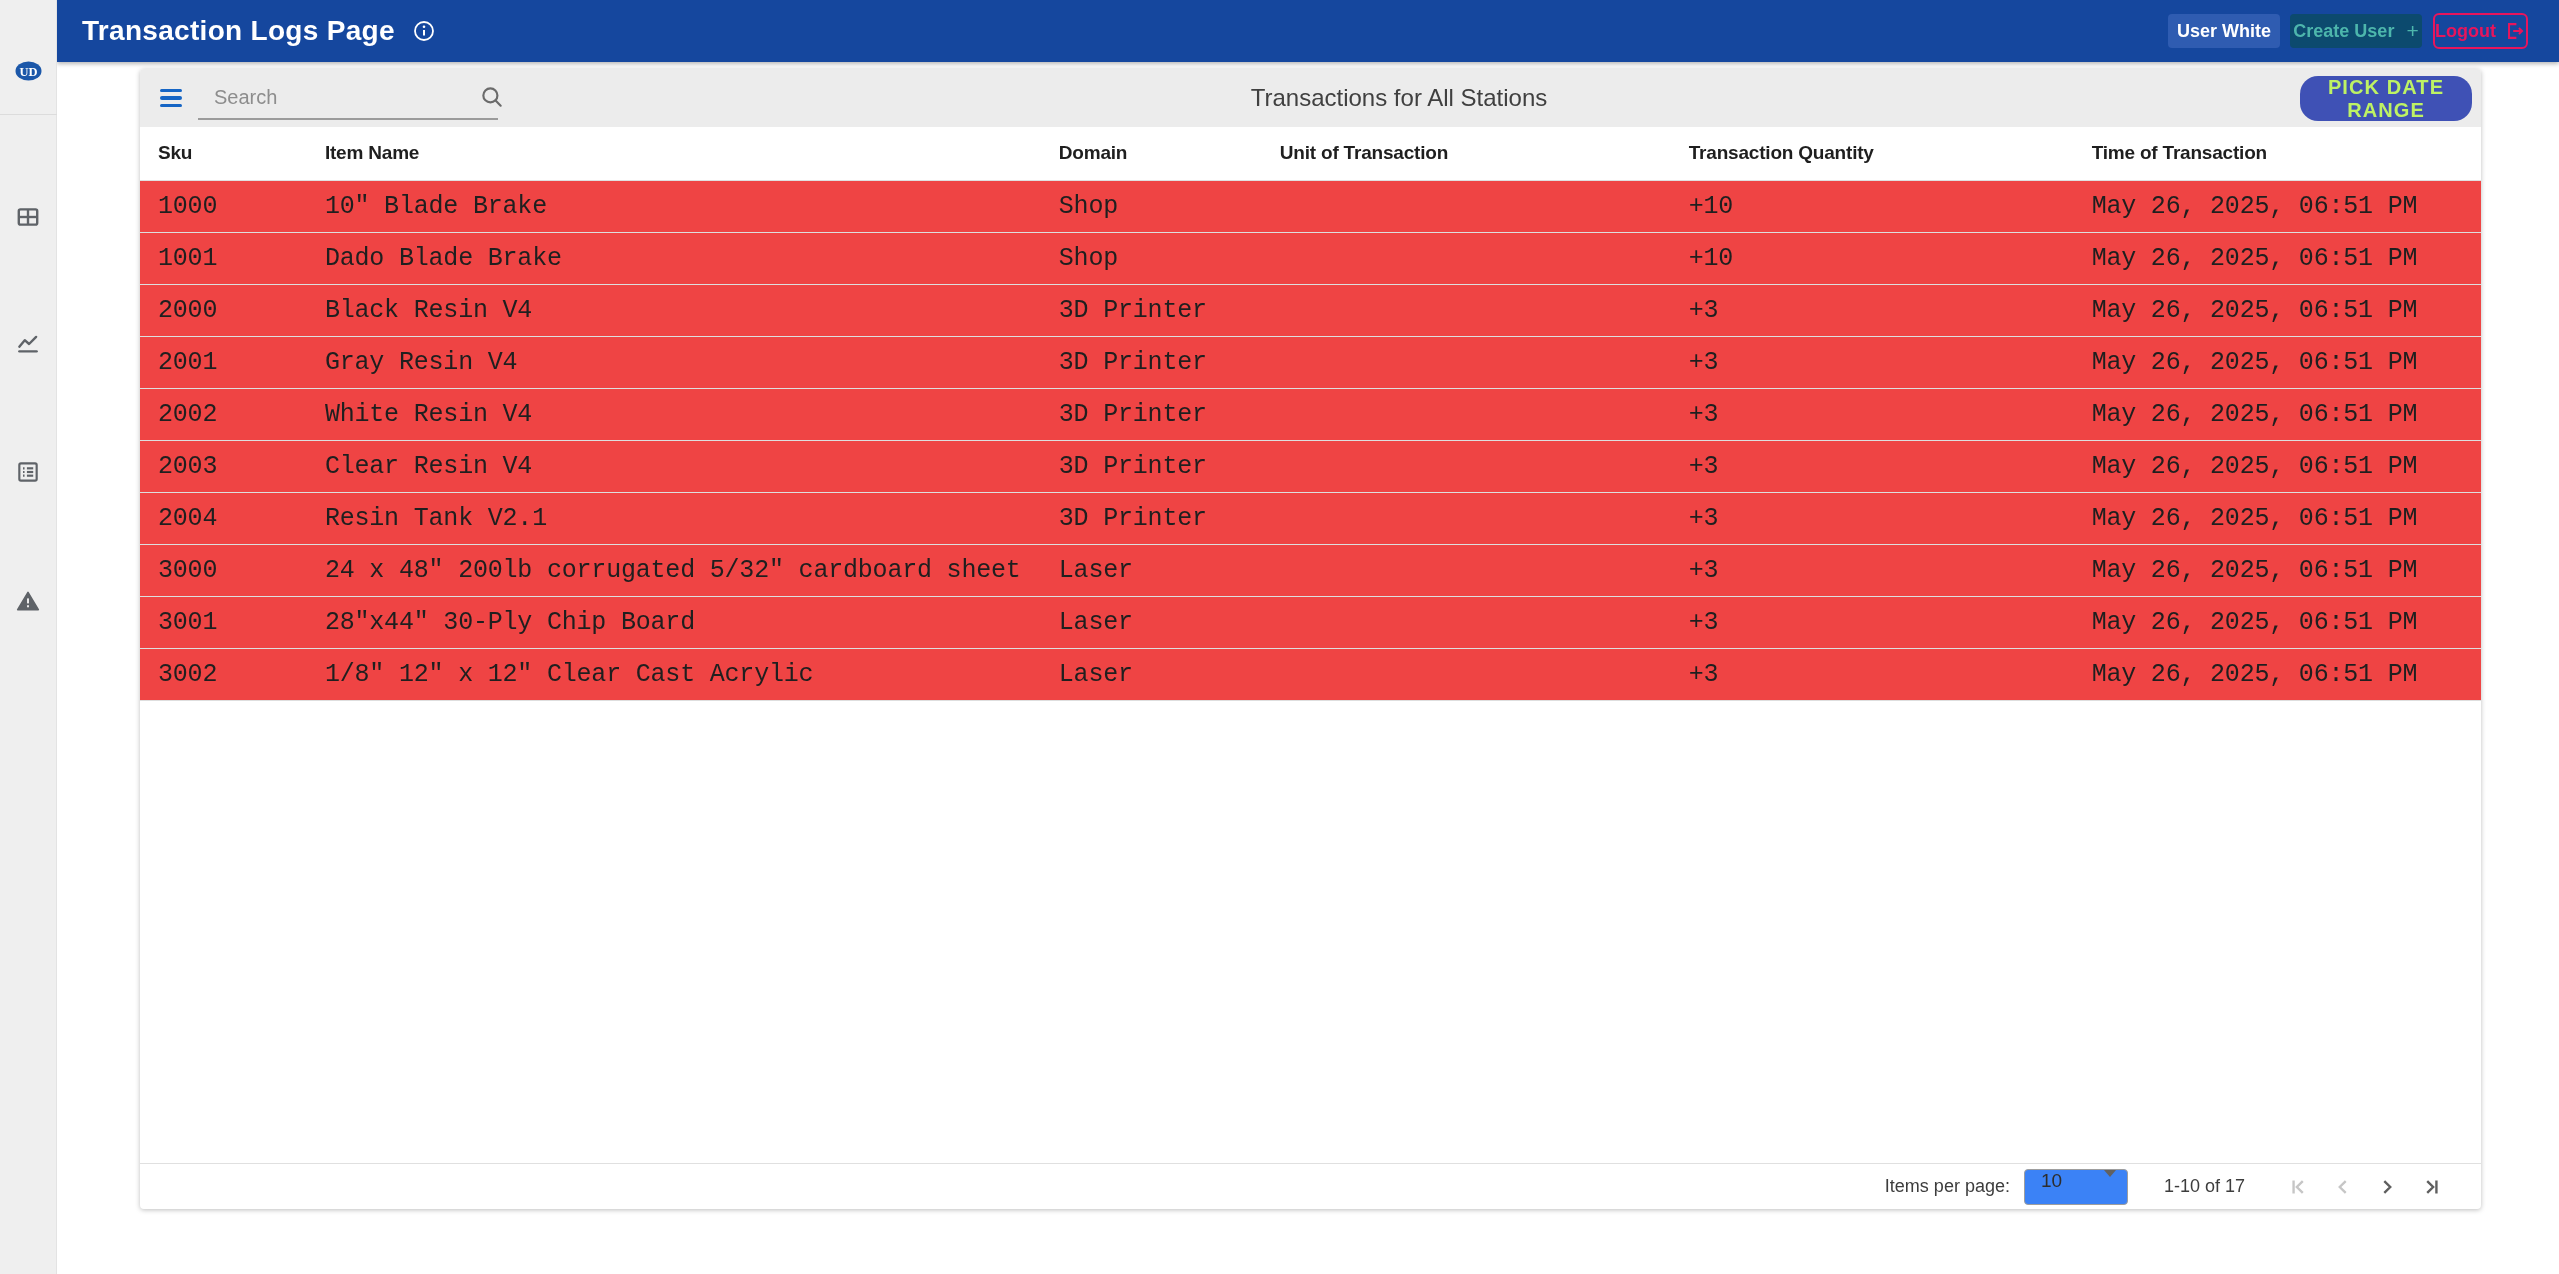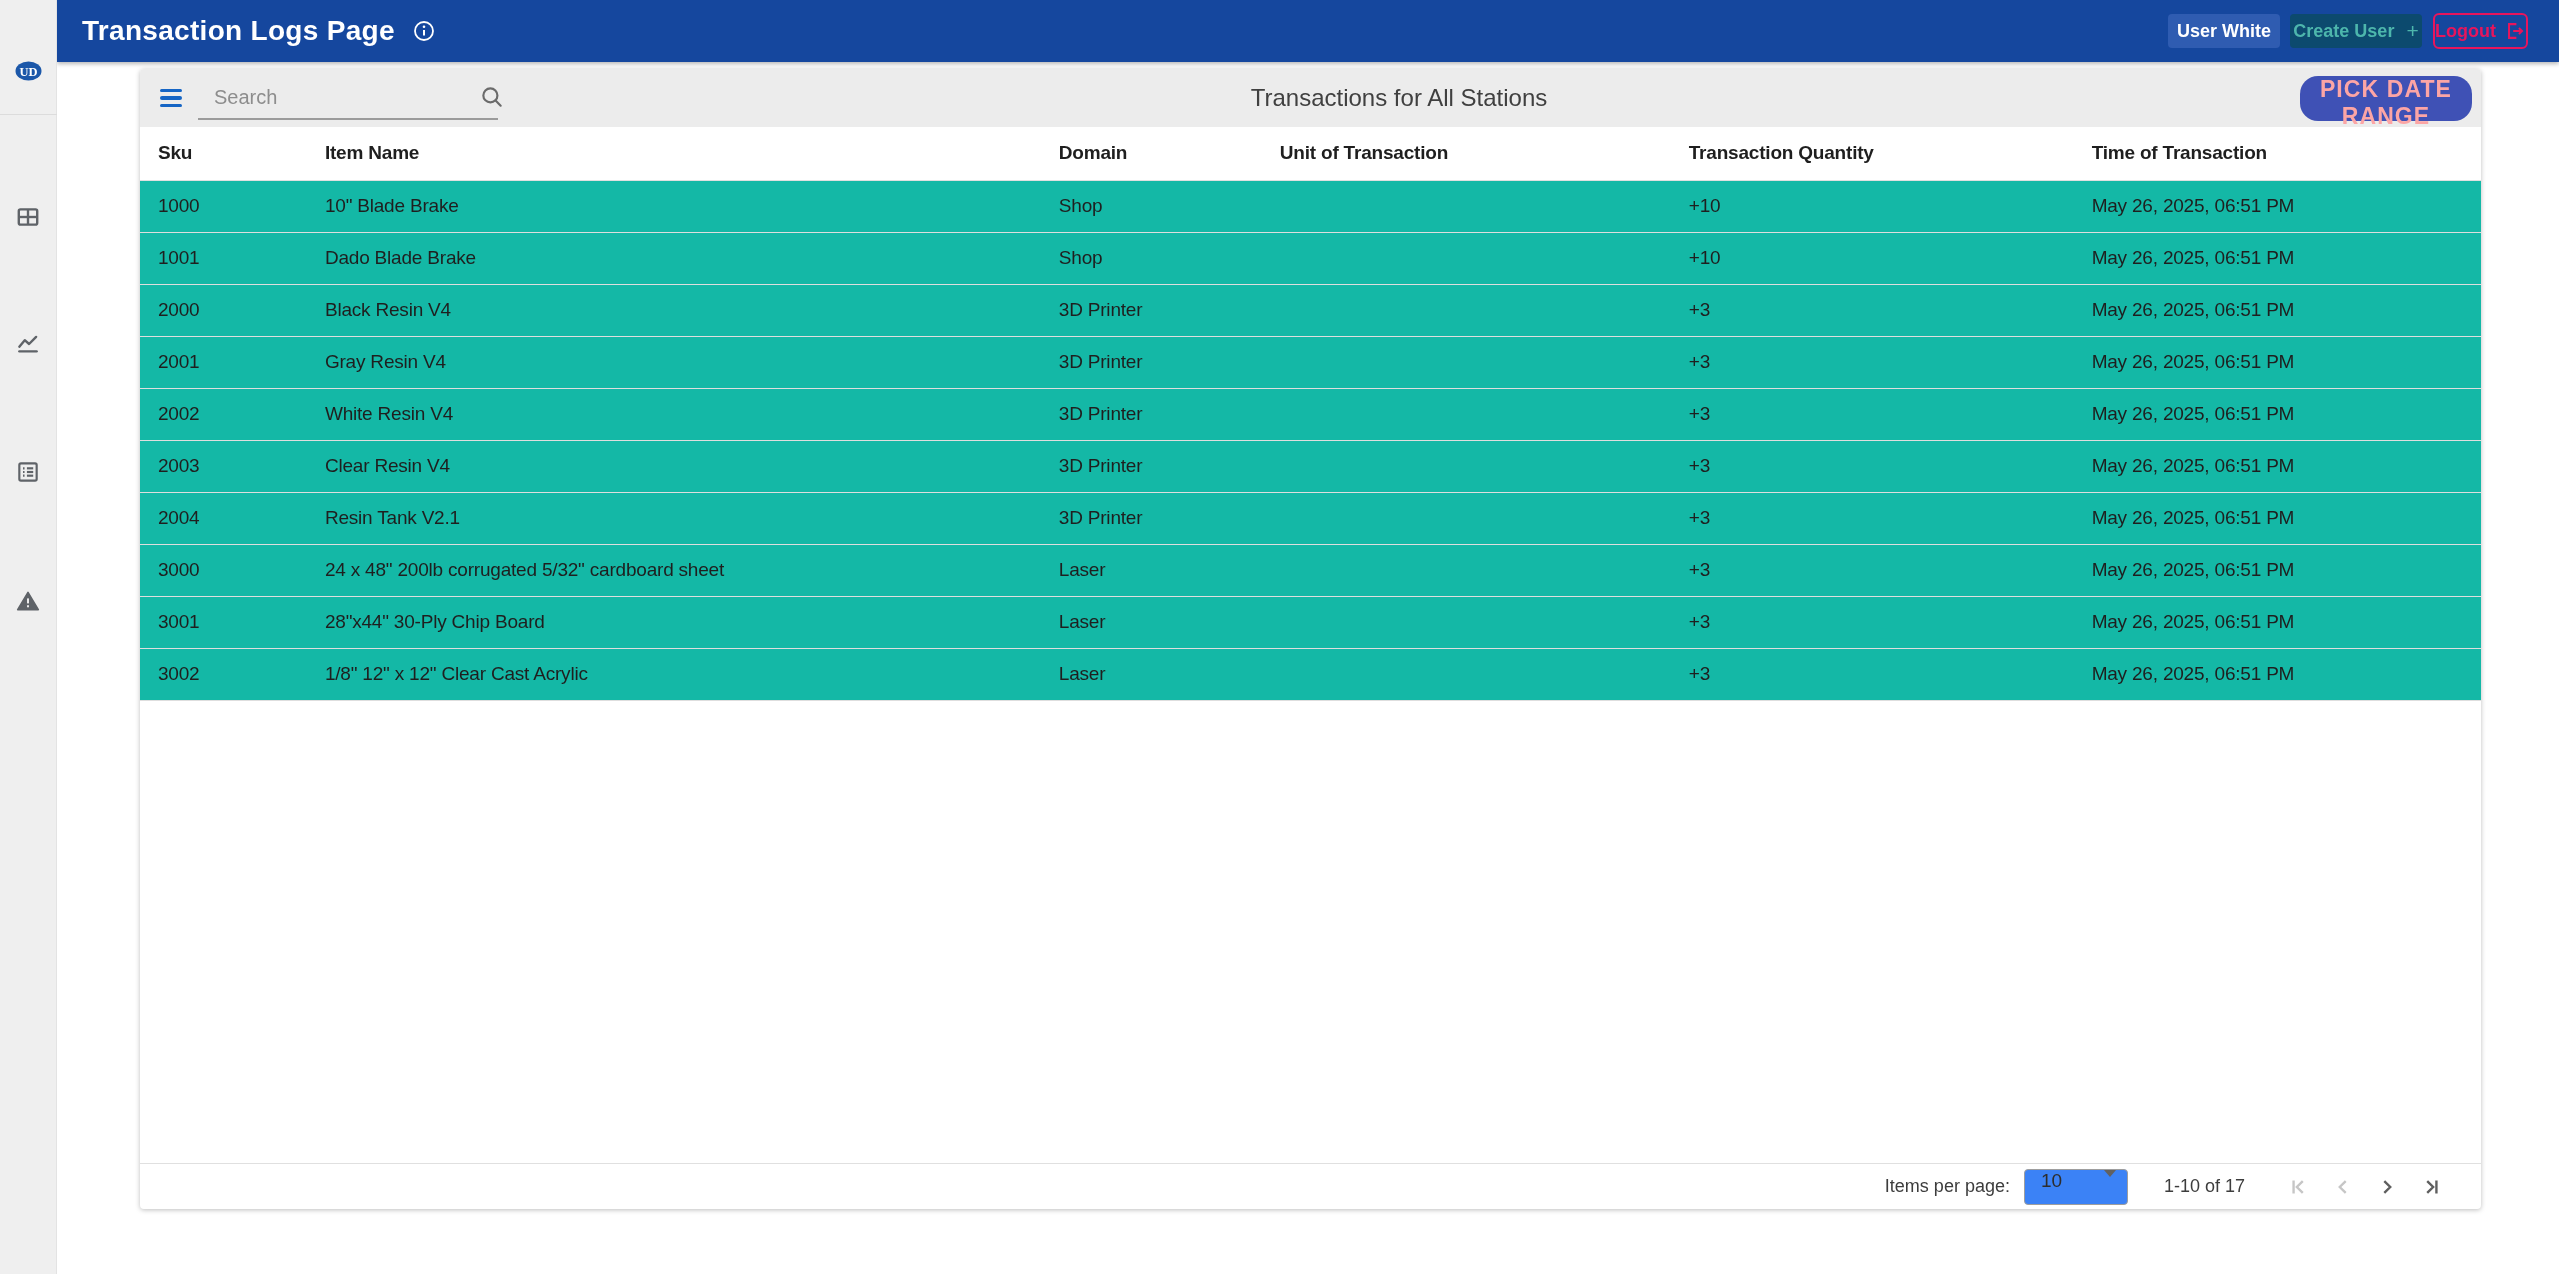--- a/index.html
+++ b/index.html
@@ -44,32 +44,32 @@
     justify-content:center; gap:4px; cursor:pointer; }
   .hamburger span { display:block; width:22px; height:3.5px; background:#1565c5; border-radius:2px; margin:0 auto; }
   .search-field { margin-left:12px; width:300px; height:44px; display:flex; align-items:center;
     border-bottom:2px solid #9b9b9b; }
   .search-field input { flex:1; border:none; outline:none; background:transparent;
     font-family:inherit; font-size:20px; color:#333; padding-left:16px; }
   .search-field input::placeholder { color:#8d8d8d; }
   .search-glyph { flex:none; margin-right:6px; width:26px; height:26px; }
   .toolbar-title { flex:1; text-align:center; font-size:24px; color:#404040; }
   .btn-pick-date { flex:none; width:172px; height:45px; margin-right:9px; border:none; cursor:pointer;
-    background:#3f51b5; color:#fca5a5; font-family:inherit; font-size:23px; font-weight:bold;
+    background:#3f51b5; color:#bef264; font-family:inherit; font-size:20px; font-weight:bold;
     letter-spacing:1.1px; border-radius:18px; }
 
   
   table { width:100%; border-collapse:collapse; table-layout:fixed; flex:none; }
   col.c-sku  { width:7.13%; }  col.c-item { width:31.35%; }
   col.c-dom  { width:9.44%; }  col.c-uom  { width:17.47%; }
   col.c-qty  { width:17.21%; }
   th { height:53px; text-align:left; padding-left:18px; font-size:19px; font-weight:bold;
     color:#1f1f1f; border-bottom:1px solid #e0e0e0; letter-spacing:-.2px; white-space:nowrap; overflow:hidden; }
-  td { height:52px; padding-left:18px; font-size:19px; color:#1f1f1f; background:#14b8a6;
-    border-bottom:1px solid rgba(0,0,0,.13); letter-spacing:-.2px; white-space:nowrap; overflow:hidden; }
+  td { height:52px; padding-left:18px; font-size:25px; color:#1f1f1f; background:#ef4444;
+    border-bottom:1px solid rgba(0,0,0,.13); letter-spacing:-.2px; white-space:nowrap; overflow:hidden;font-family:Liberation Mono, monospace; }
 
   .filler { flex:1; }
 
   
   .pagination { height:46px; flex:none; border-top:1px solid #e0e0e0;
     display:flex; align-items:center; justify-content:flex-end; padding-right:28px;
     font-size:18px; color:#3d3d3d; }
   .ipp-label { margin-right:14px; }
   .ipp-select { width:104px; height:36px; border:1px solid #9e9e9e; border-radius:4px;
     display:flex; align-items:flex-start; cursor:pointer; background:#3b82f6; }

